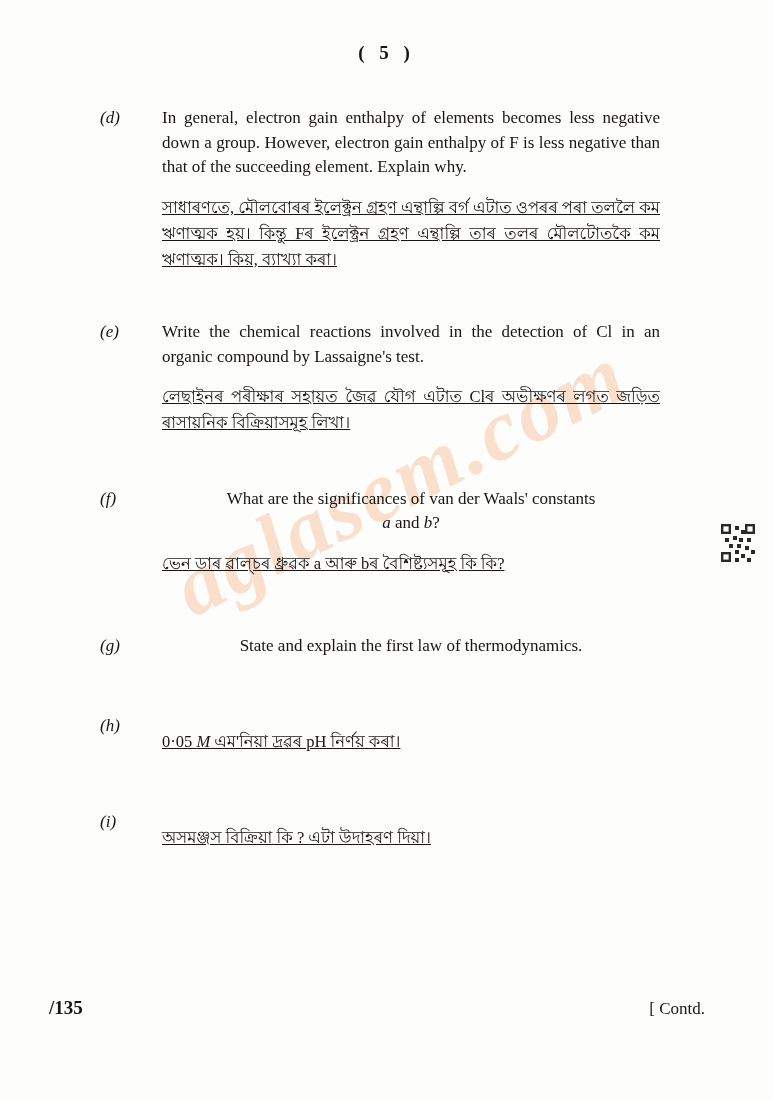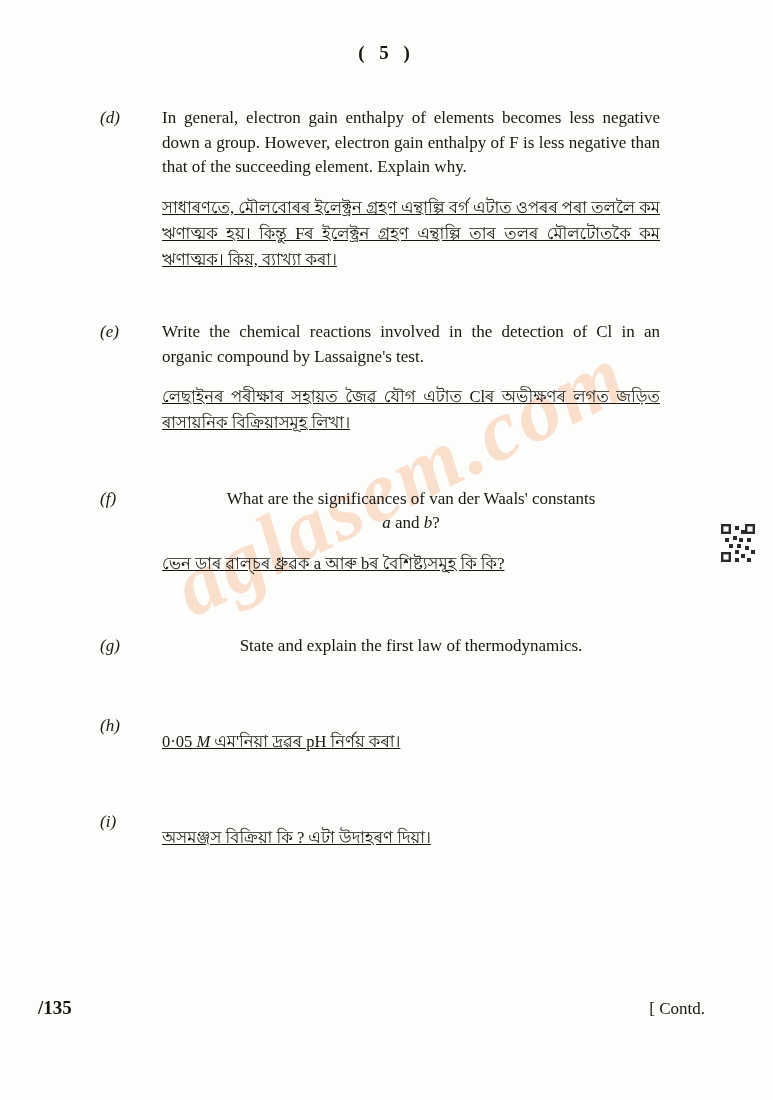--- a/index.html
+++ b/index.html
@@ -42,21 +42,21 @@
   }
   .assamese.single{text-align:left;}
   .math{font-style:italic;}
   .qd{margin-bottom:47px;}
   .qe{margin-bottom:50px;}
   .qf{margin-bottom:57px;}
   .qg{margin-bottom:55px;}
   .qh{margin-bottom:55px;}
   .qi{margin-bottom:0;}
   .footer{
-    position:absolute;top:997px;left:38px;right:68px;z-index:1;
+    position:absolute;top:997px;left:49px;right:68px;z-index:1;
     display:flex;justify-content:space-between;align-items:baseline;
   }
   .footer-left{font-size:19px;font-weight:bold;}
   .footer-right{font-size:17px;}
 </style>
 </head>
 <body>
 
 <div class="page">
 

